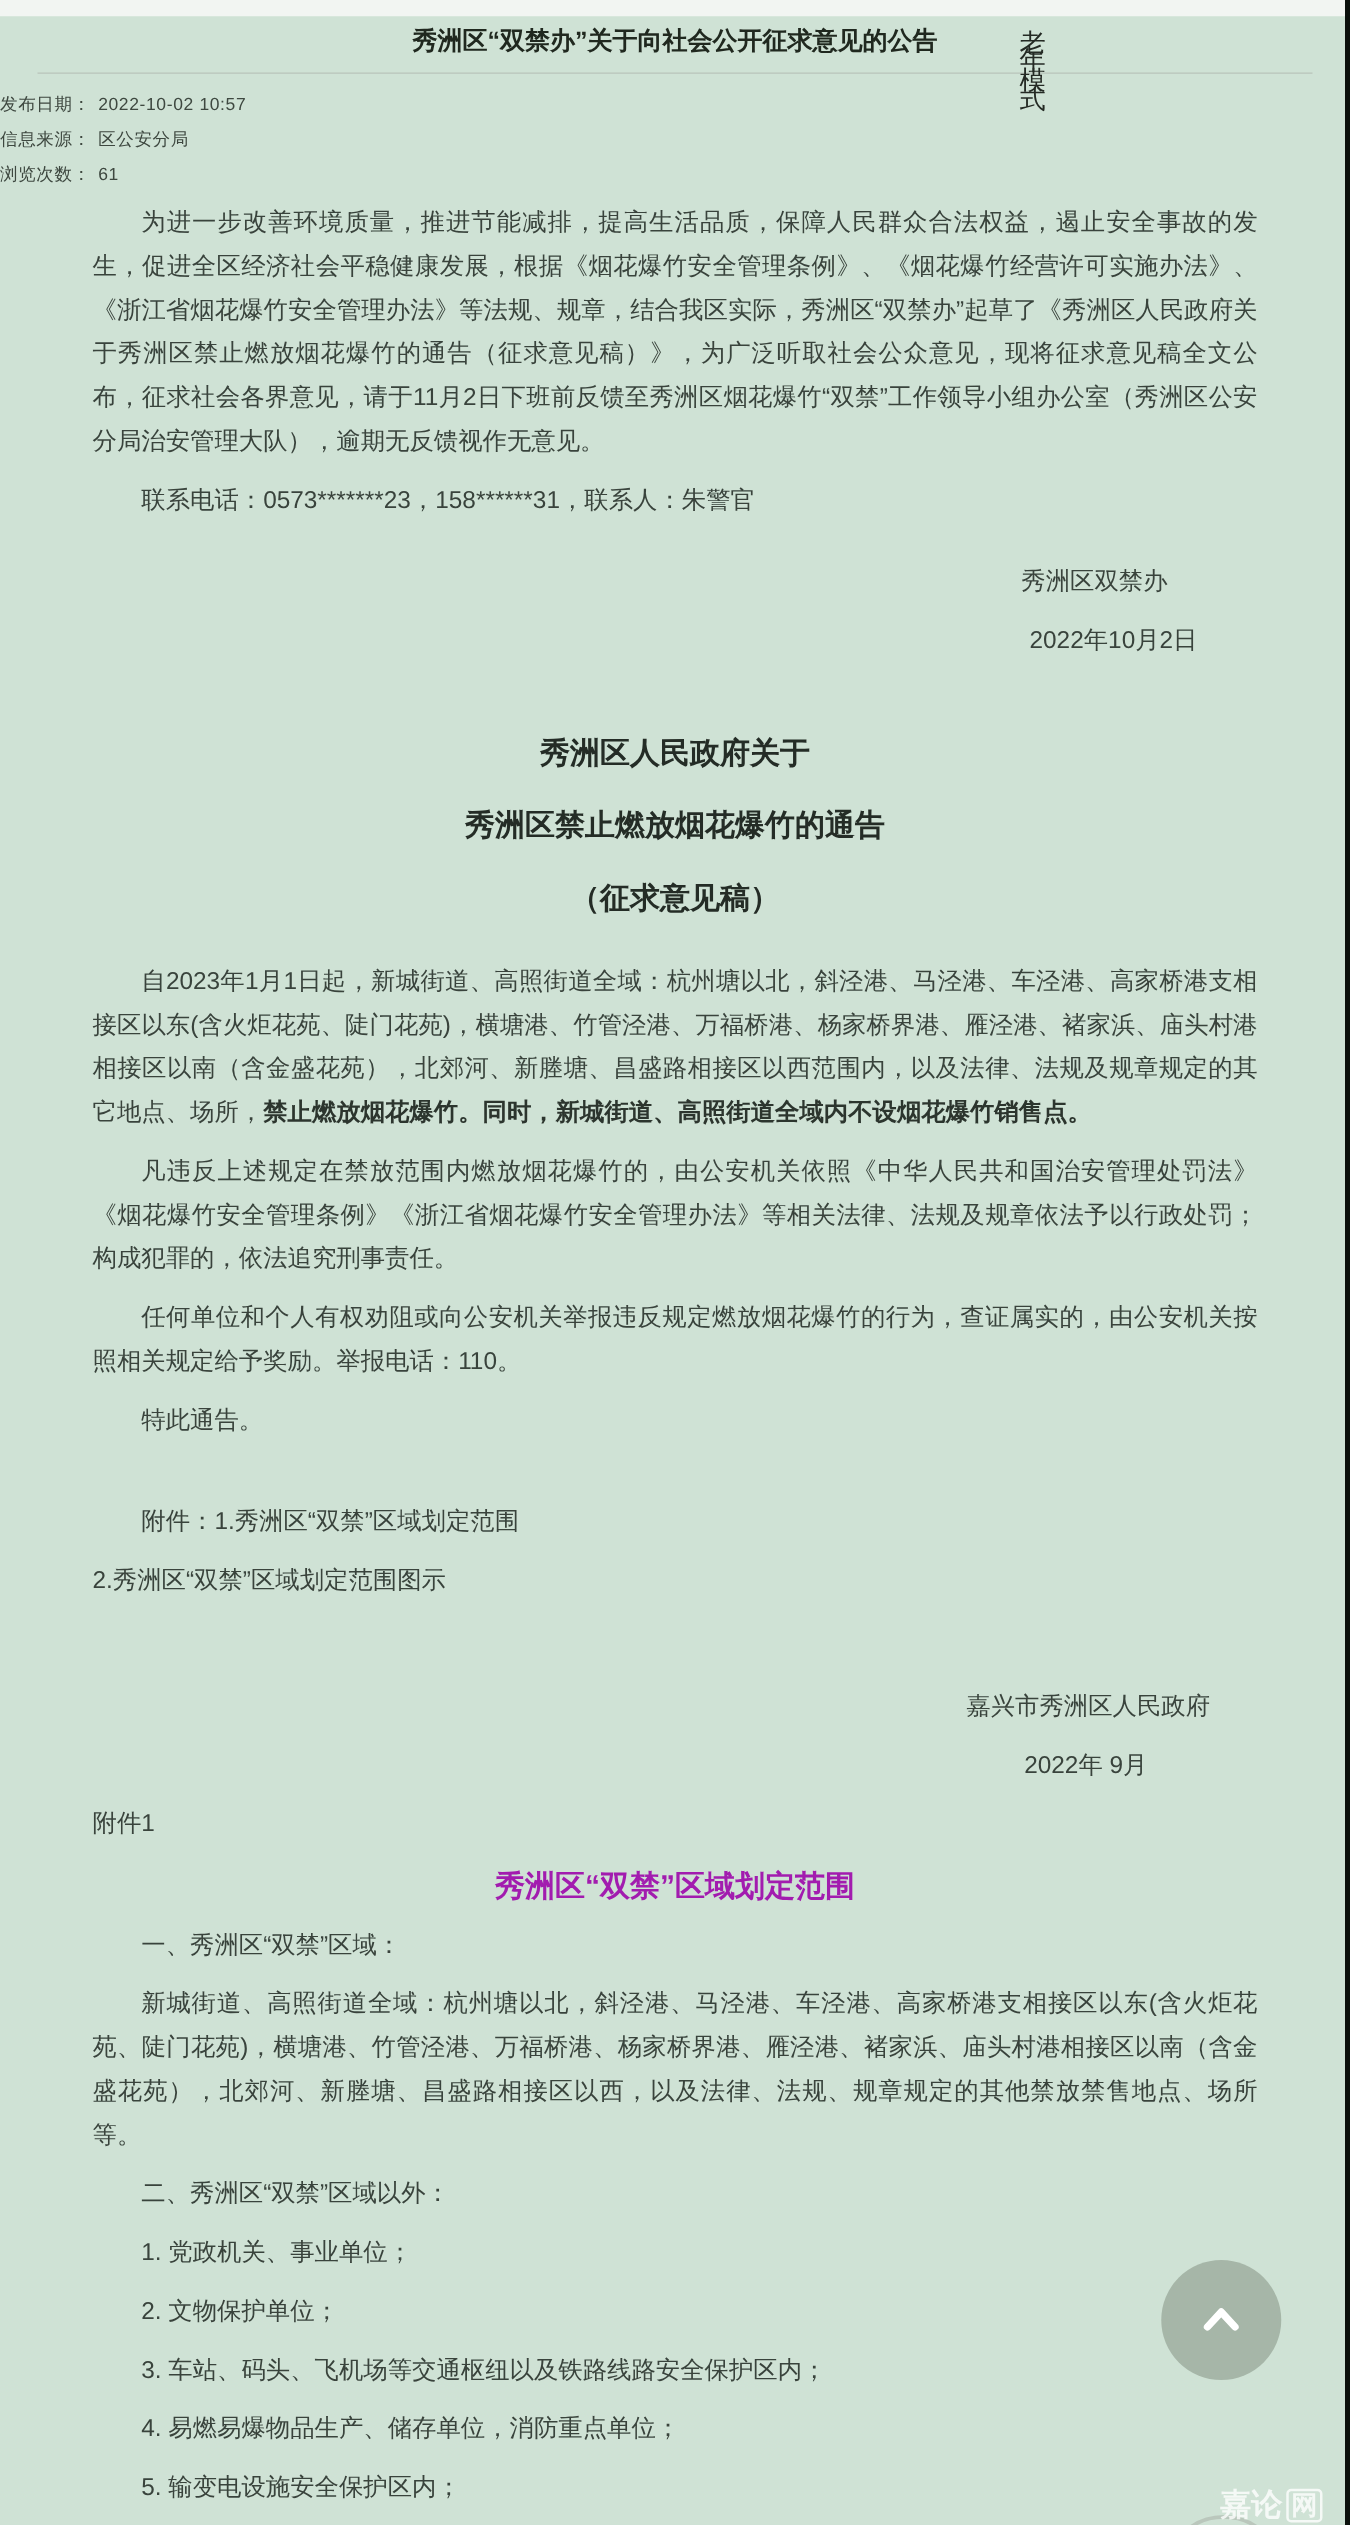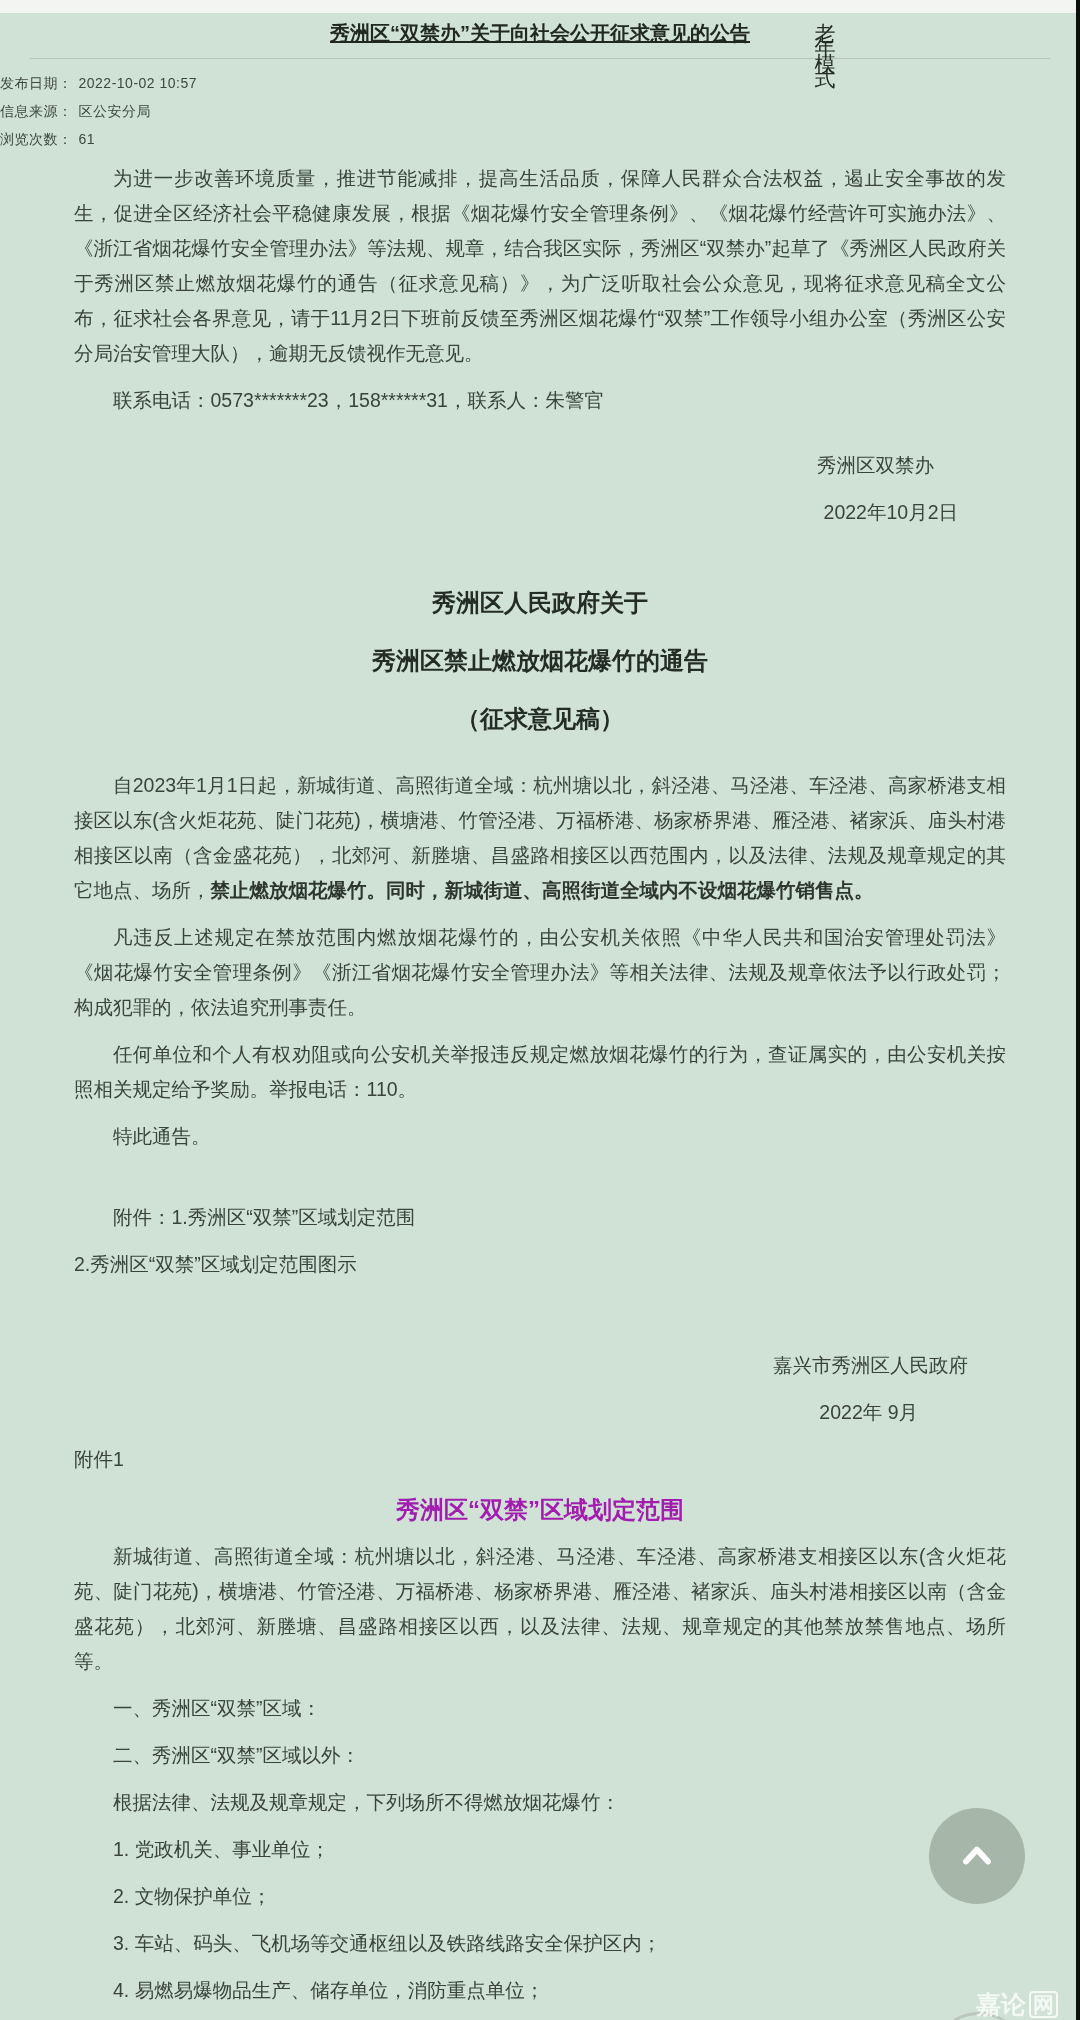--- a/index.html
+++ b/index.html
@@ -5,21 +5,21 @@
   html,body{margin:0;padding:0;}
   body{
     width:1080px;height:2020px;position:relative;overflow:hidden;
     background:#cfe2d5;
     font-family:"Liberation Sans","DejaVu Sans",sans-serif;
     color:#39433c;
   }
   .top-strip{height:13px;background:#f2f5f2;}
   .page-title{
     margin:7px 130px 0;text-align:center;
-    font-size:20px;line-height:27px;font-weight:600;color:#20281f;text-decoration:underline;
+    font-size:20px;line-height:27px;font-weight:600;color:#20281f;
   }
   .divider{height:1px;background:#b9c4ba;margin:11px 30px 0;}
   .meta{
     margin-top:16px;text-align:center;font-size:14px;color:#3e4840;
     display:flex;justify-content:center;gap:10px;letter-spacing:0.5px;flex-direction:column;
   }
   .meta .lab{color:#3e4840;}
   .meta .grp{display:flex;gap:6px;}
   .doc{
     padding:0 62px;font-size:19.5px;line-height:35px;color:#39433c;
@@ -130,24 +130,23 @@
 
   <div class="sign2">
     <p class="org">嘉兴市秀洲区人民政府</p>
     <p class="date">2022年 9月</p>
   </div>
 
   <p class="appendix-label">附件1</p>
 
   <div class="appendix-title">秀洲区“双禁”区域划定范围</div>
 
+  <p class="t appendix-body-first">一、秀洲区“双禁”区域：</p>
   <p class="t">新城街道、高照街道全域：杭州塘以北，斜泾港、马泾港、车泾港、高家桥港支相接区以东(含火炬花苑、陡门花苑)，横塘港、竹管泾港、万福桥港、杨家桥界港、雁泾港、褚家浜、庙头村港相接区以南（含金盛花苑），北郊河、新塍塘、昌盛路相接区以西，以及法律、法规、规章规定的其他禁放禁售地点、场所等。</p>
-  <p class="t appendix-body-first">一、秀洲区“双禁”区域：</p>
   <p class="t">二、秀洲区“双禁”区域以外：</p>
-  <p class="t">根据法律、法规及规章规定，下列场所不得燃放烟花爆竹：</p>
   <p class="t">1. 党政机关、事业单位；</p>
   <p class="t">2. 文物保护单位；</p>
   <p class="t">3. 车站、码头、飞机场等交通枢纽以及铁路线路安全保护区内；</p>
   <p class="t">4. 易燃易爆物品生产、储存单位，消防重点单位；</p>
   <p class="t">5. 输变电设施安全保护区内；</p>
   <p class="t">6. 医疗机构、幼儿园、中小学校、养老机构；</p>
 
 </div>
 
 <div class="elderly">老年模式</div>

